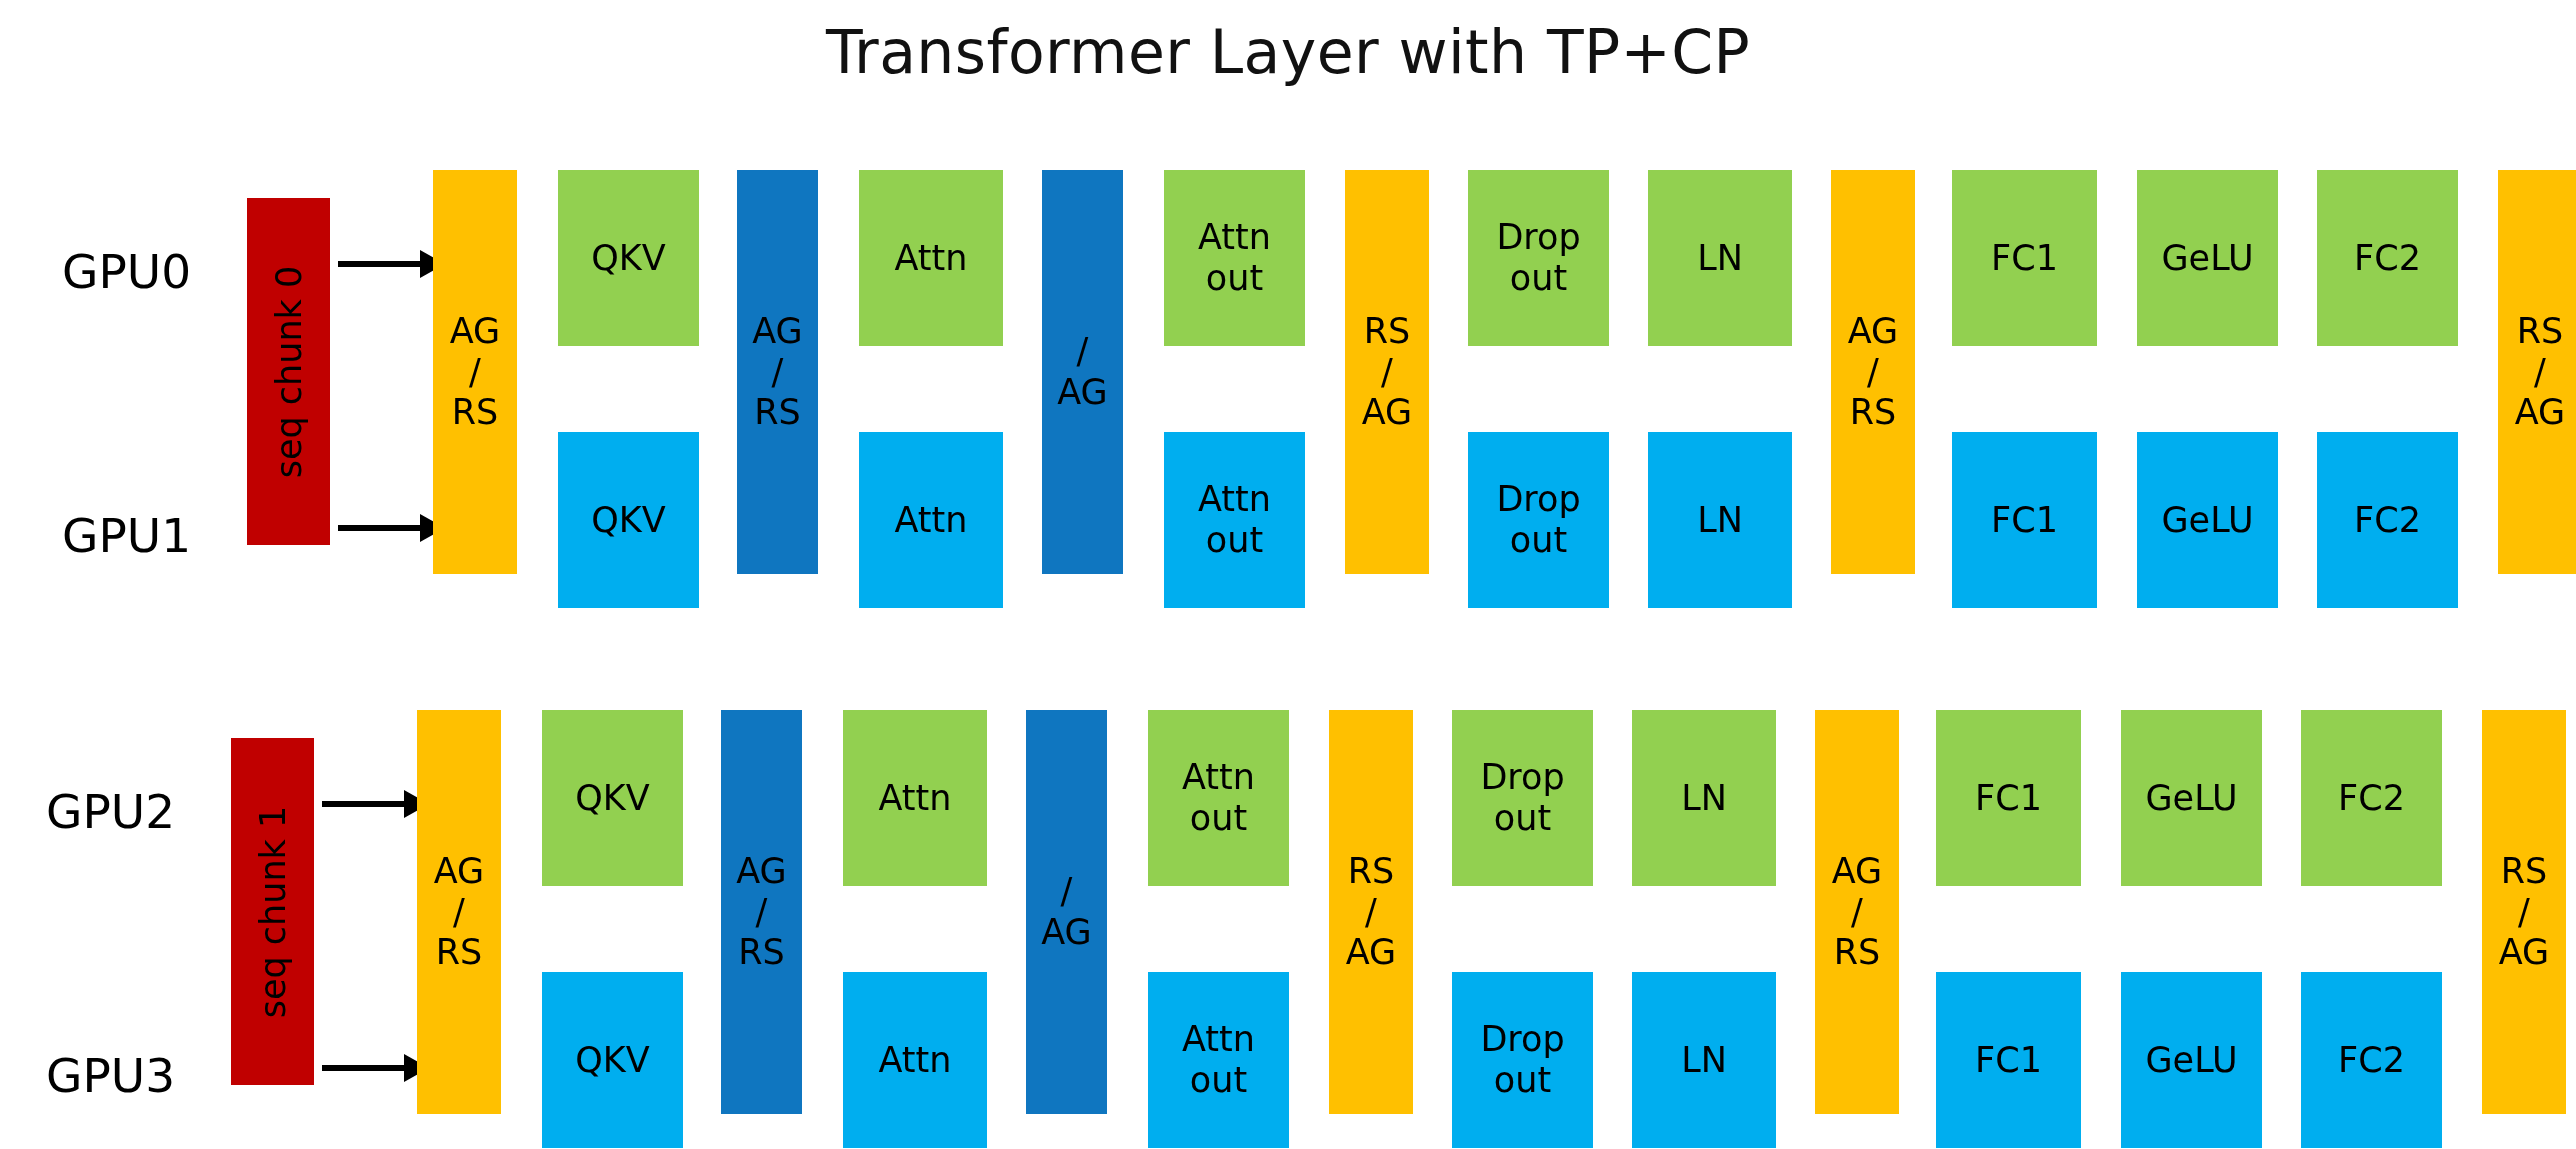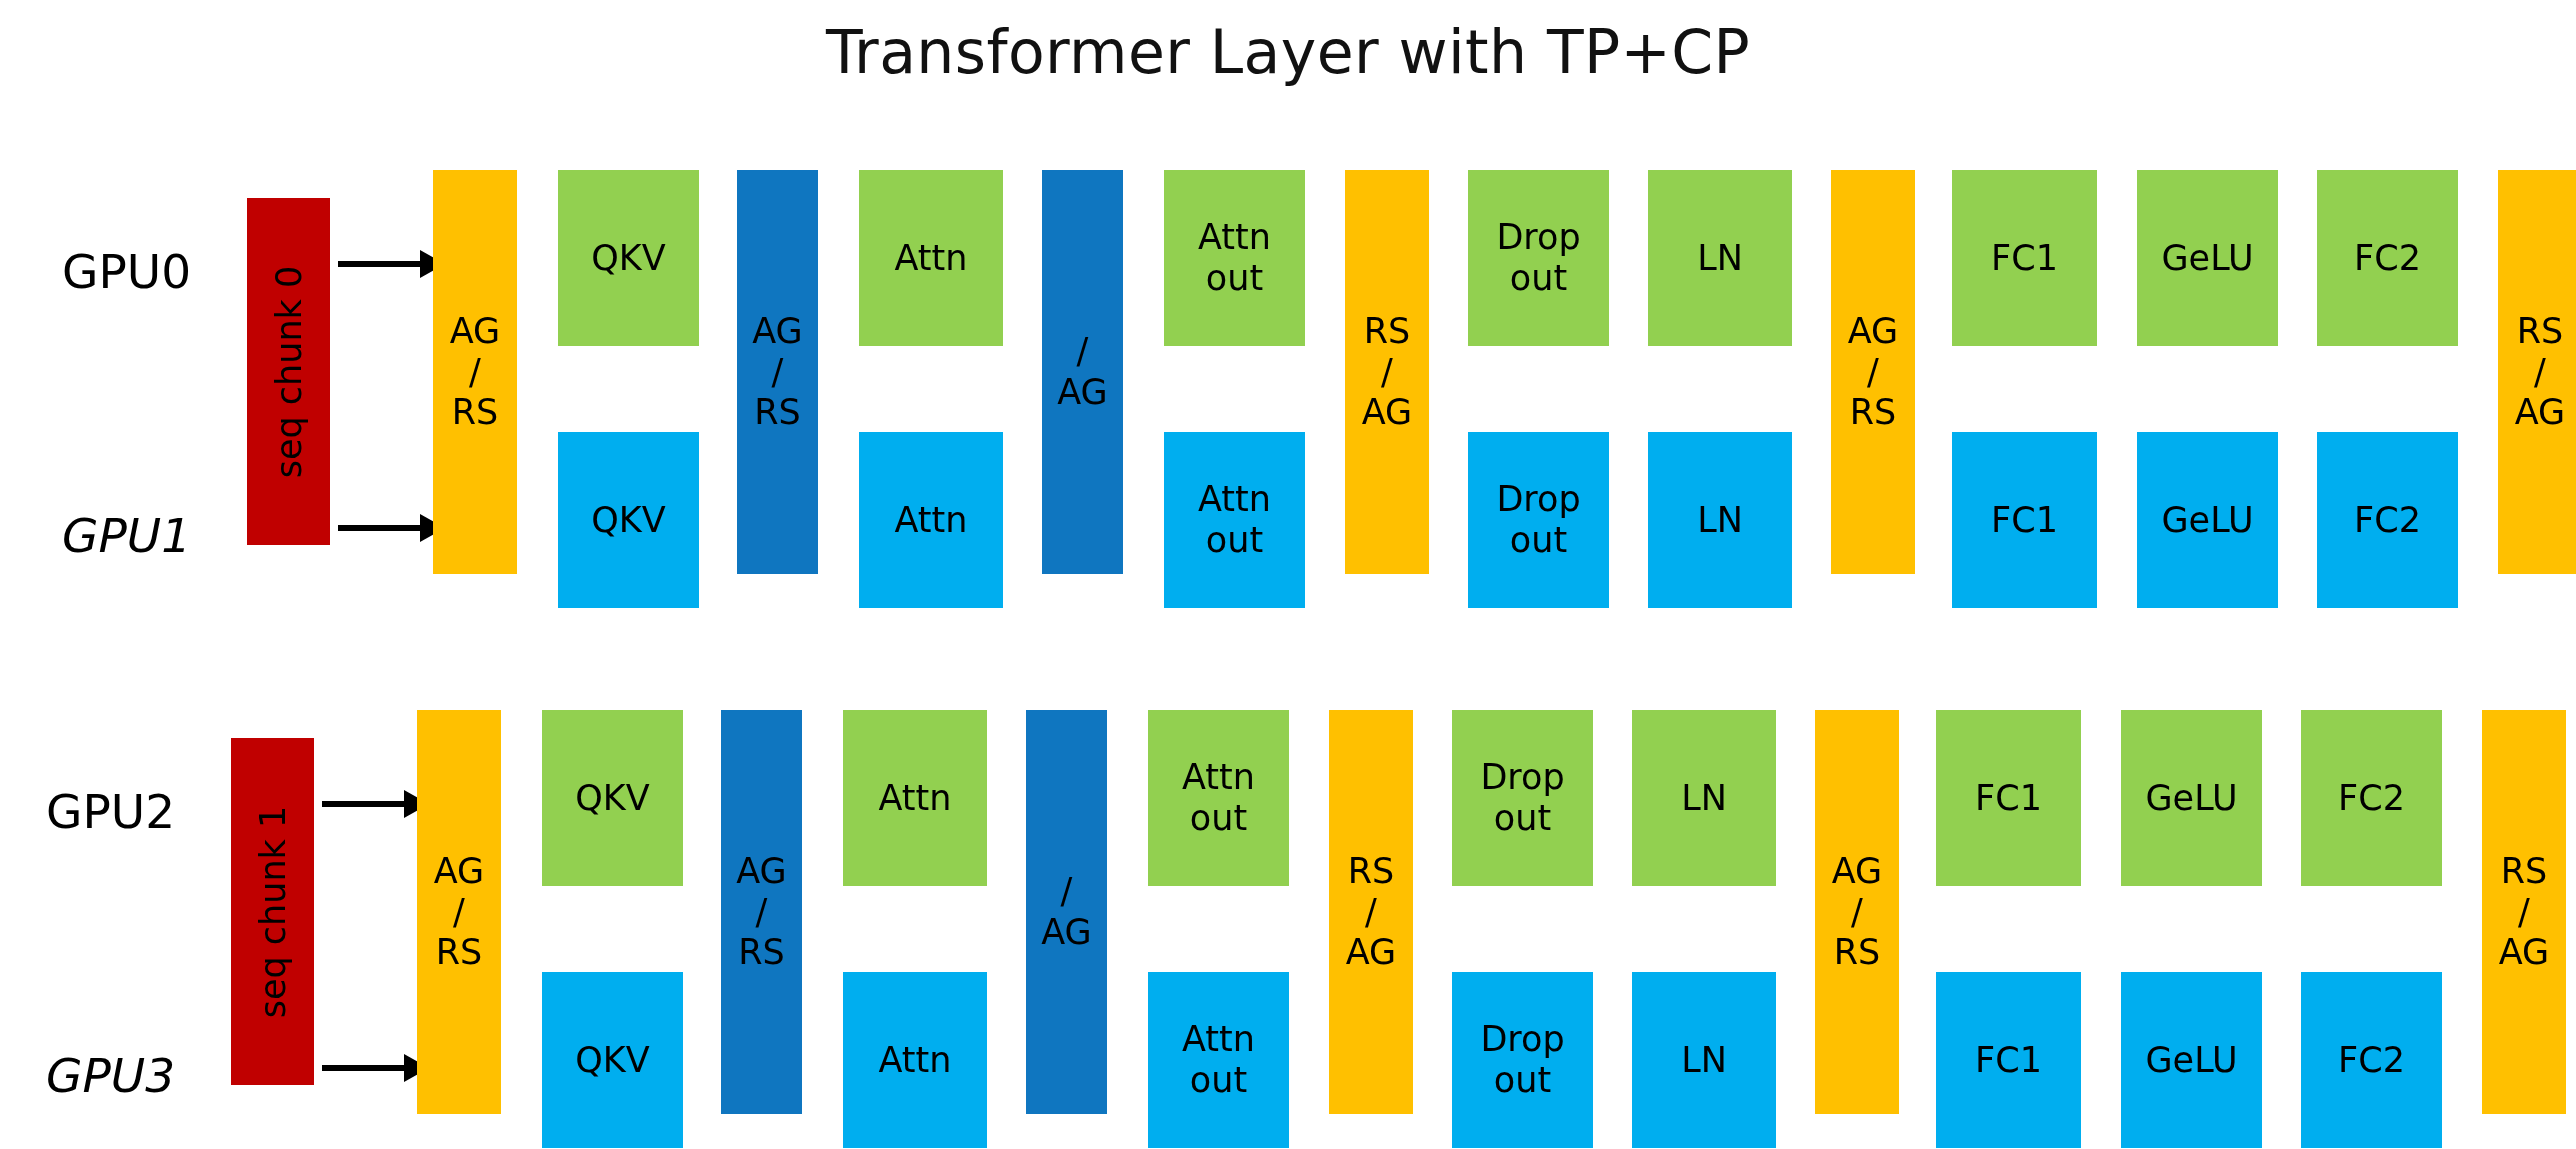--- a/index.html
+++ b/index.html
@@ -13,21 +13,21 @@
 
   .group{position:absolute; left:0; width:2576px;}
   #group-top{top:150px; height:415px;margin-left:16px;}
   #group-bottom{top:690px; height:415px;}
 
   .gpu-label{
     position:absolute; left:46px; width:224px; text-align:left;
     font-size:47px; color:#000; line-height:1;
   }
   .gpu-label.row-a{top:98px;}
-  .gpu-label.row-b{top:362px;font-style:italic;}
+  .gpu-label.row-b{top:362px;}
 
   
   .seqbar{
     position:absolute; left:231px; top:48px; width:83px; height:347px;
     background:#C00000;
   }
   .seqbar span{
     position:absolute; left:50%; top:50%;
     transform:translate(-50%,-50%) rotate(-90deg);
     transform-origin:center center;

